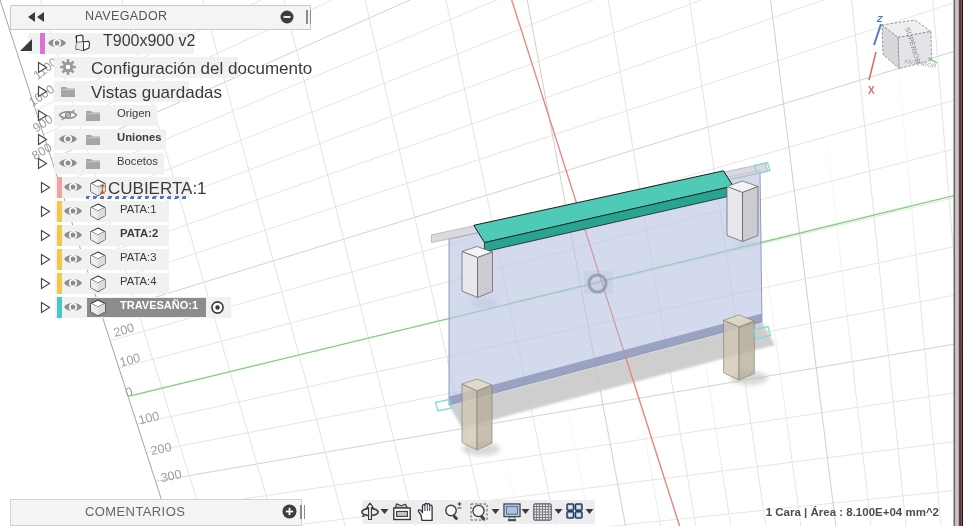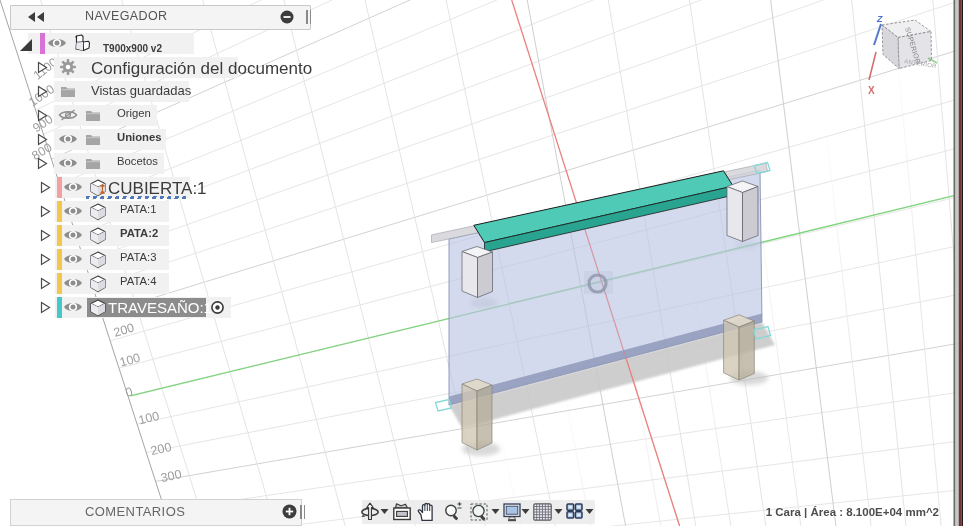--- a/index.html
+++ b/index.html
@@ -161,21 +161,21 @@
       <path d="M1,6 C4,0.8 16,0.8 19,6 C16,11.2 4,11.2 1,6 Z" fill="#8e8e8e"></path>
       <circle cx="10" cy="6" r="3.3" fill="none" stroke="#fff" stroke-width="1.6"></circle>
       <circle cx="10" cy="6" r="1.5" fill="#8e8e8e"></circle>
     </svg>
 <svg style="position:absolute;left:72px;top:34px" width="19" height="18" viewBox="0 0 19 18">
       <path d="M4.5,2 L9.5,1 L11,2.5 L11,7.5 L16,7 L17.5,9 L17,14 L11.5,16.5 L4,15 L3.5,4 Z" fill="#fff"></path>
       <path d="M4.5,2 L9.5,1 L11,2.5 L11,8 L4.5,8.5 Z M11,8 L16.5,7.2 L17.5,9 L17,14 L11.5,16.5 L11,8 Z" fill="none" stroke="#2a2a2a" stroke-width="1.1" stroke-linejoin="round"></path>
       <path d="M3.5,3.5 L4.5,2 L4.5,8.5 L11,8 L11,16.5 L11.5,16.5 M4.5,8.5 L4,15 L11.5,16.5" fill="none" stroke="#2a2a2a" stroke-width="1.1" stroke-linejoin="round"></path>
       <path d="M4.5,8.5 L11,8 L11,16.4 L4.2,14.8 Z" fill="#e8eaf0"></path>
     </svg>
-<div style="position:absolute;left:103px;top:43px;font-size:10px;color:#3b3b3b;font-weight:bold;letter-spacing:0;white-space:nowrap">T900x900 v2</div>
+<div style="position:absolute;left:103px;top:32px;font-size:16px;color:#3b3b3b;font-weight:normal;letter-spacing:0;white-space:nowrap">T900x900 v2</div>
 <div style="position:absolute;left:54px;top:57px;width:184px;height:21px;background:#f1f1f1"></div>
 <svg style="position:absolute;left:37px;top:61px" width="11" height="13" viewBox="0 0 11 13">
       <path d="M1.5,1.5 L9.5,6.5 L1.5,11.5 Z" fill="#fdfdfd" stroke="#4a4a4a" stroke-width="1.2"></path>
     </svg>
 <svg style="position:absolute;left:60px;top:59px" width="16" height="16" viewBox="0 0 16 16">
       <rect x="6.7" y="0" width="2.6" height="4" rx="0.7" transform="rotate(0 8 8)" fill="#9a9a9a"></rect>
       <rect x="6.7" y="0" width="2.6" height="4" rx="0.7" transform="rotate(45 8 8)" fill="#9a9a9a"></rect>
       <rect x="6.7" y="0" width="2.6" height="4" rx="0.7" transform="rotate(90 8 8)" fill="#9a9a9a"></rect>
       <rect x="6.7" y="0" width="2.6" height="4" rx="0.7" transform="rotate(135 8 8)" fill="#9a9a9a"></rect>
       <rect x="6.7" y="0" width="2.6" height="4" rx="0.7" transform="rotate(180 8 8)" fill="#9a9a9a"></rect>
@@ -188,21 +188,21 @@
 <div style="position:absolute;left:91px;top:59px;font-size:17px;color:#3b3b3b;font-weight:normal;letter-spacing:0;white-space:nowrap">Configuración del documento</div>
 <div style="position:absolute;left:54px;top:81px;width:135px;height:21px;background:#f1f1f1"></div>
 <svg style="position:absolute;left:37px;top:85px" width="11" height="13" viewBox="0 0 11 13">
       <path d="M1.5,1.5 L9.5,6.5 L1.5,11.5 Z" fill="#fdfdfd" stroke="#4a4a4a" stroke-width="1.2"></path>
     </svg>
 <svg style="position:absolute;left:60px;top:84px" width="16" height="14" viewBox="0 0 16 14">
       <path d="M1,3 L6,3 L7.5,4.5 L15,4.5 L15,13 L1,13 Z" fill="#a5a5a5"></path>
       <rect x="1" y="6" width="14" height="7" fill="#a5a5a5"></rect>
       <rect x="1.6" y="5.2" width="13" height="1" fill="#c9c9c9"></rect>
     </svg>
-<div style="position:absolute;left:91px;top:83px;font-size:13px;color:#3b3b3b;font-weight:normal;letter-spacing:0;white-space:nowrap">Vistas guardadas</div>
+<div style="position:absolute;left:91px;top:83px;font-size:17px;color:#3b3b3b;font-weight:normal;letter-spacing:0;white-space:nowrap">Vistas guardadas</div>
 <div style="position:absolute;left:54px;top:105px;width:103px;height:21px;background:#f1f1f1"></div>
 <svg style="position:absolute;left:37px;top:109px" width="11" height="13" viewBox="0 0 11 13">
       <path d="M1.5,1.5 L9.5,6.5 L1.5,11.5 Z" fill="#fdfdfd" stroke="#4a4a4a" stroke-width="1.2"></path>
     </svg>
 <svg style="position:absolute;left:58px;top:109px" width="20" height="12" viewBox="0 0 20 12">
       <path d="M1.5,6 C4.5,1.7 15.5,1.7 18.5,6 C15.5,10.3 4.5,10.3 1.5,6 Z" fill="none" stroke="#8e8e8e" stroke-width="1.4"></path>
       <circle cx="10" cy="6" r="2.4" fill="none" stroke="#8e8e8e" stroke-width="1.3"></circle>
       <line x1="3.5" y1="11" x2="16.5" y2="1" stroke="#8e8e8e" stroke-width="1.4"></line>
     </svg>
 <svg style="position:absolute;left:85px;top:108px" width="16" height="14" viewBox="0 0 16 14">
@@ -340,21 +340,21 @@
       <circle cx="10" cy="6" r="3.3" fill="none" stroke="#fff" stroke-width="1.6"></circle>
       <circle cx="10" cy="6" r="1.5" fill="#8e8e8e"></circle>
     </svg>
 <div style="position:absolute;left:87px;top:298px;width:119px;height:19px;background:#8c8c8c"></div>
 <svg style="position:absolute;left:89px;top:299px" width="18" height="18" viewBox="0 0 18 18">
       <path d="M9,1 L16,4.5 L16,12.5 L9,16.5 L2,12.5 L2,4.5 Z" fill="#fff" stroke="#3a3a3a" stroke-width="1.1"></path>
       <path d="M2,4.5 L9,8 L16,4.5 M9,8 L9,16.5" fill="none" stroke="#3a3a3a" stroke-width="1"></path>
       <path d="M2,4.5 L9,8 L9,16.5 L2,12.5 Z" fill="#ececf0"></path>
       <path d="M9,8 L16,4.5 L16,12.5 L9,16.5 Z" fill="#dcdce2"></path>
     </svg>
-<div style="position:absolute;left:108px;top:299px;font-size:15px;color:#ffffff;font-weight:normal;letter-spacing:0;white-space:nowrap">TRAVESAÑO:1</div>
+<div style="position:absolute;left:120px;top:299px;font-size:11px;color:#ffffff;font-weight:bold;letter-spacing:0;white-space:nowrap">TRAVESAÑO:1</div>
 <svg style="position:absolute;left:209px;top:299px" width="17" height="17" viewBox="0 0 17 17">
       <circle cx="8.5" cy="8.5" r="5.6" fill="#fff" stroke="#3a3a3a" stroke-width="1.6"></circle>
       <circle cx="8.5" cy="8.5" r="2.2" fill="#3a3a3a"></circle>
     </svg>
 
 <div style="position:absolute;left:10px;top:499px;width:290px;height:25px;background:#f4f4f4;border:1px solid #d2d2d2"></div>
 <div style="position:absolute;left:85px;top:504px;font-size:13px;color:#666;letter-spacing:0.4px">COMENTARIOS</div>
 <svg style="position:absolute;left:282px;top:504px" width="15" height="15" viewBox="0 0 15 15">
 <circle cx="7.5" cy="7.5" r="7" fill="#3d3d3d"></circle>
       <rect x="3.8" y="6.6" width="7.4" height="1.8" fill="#fff"></rect>

